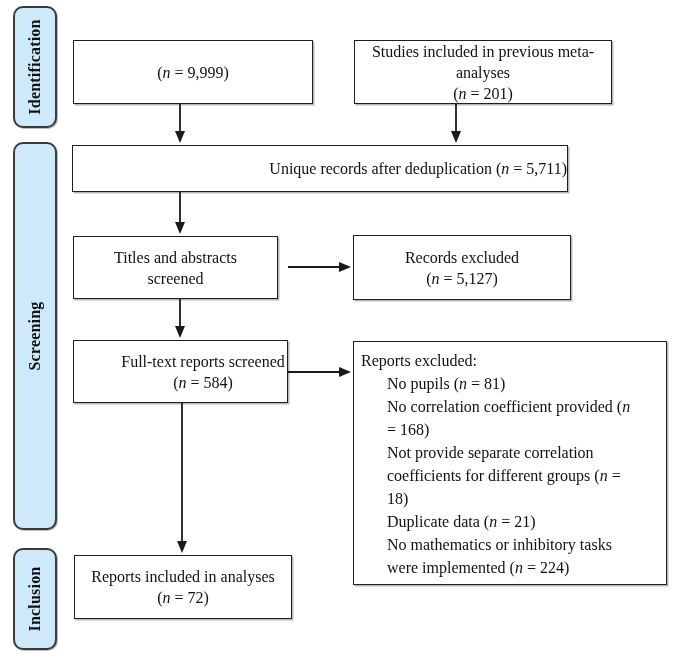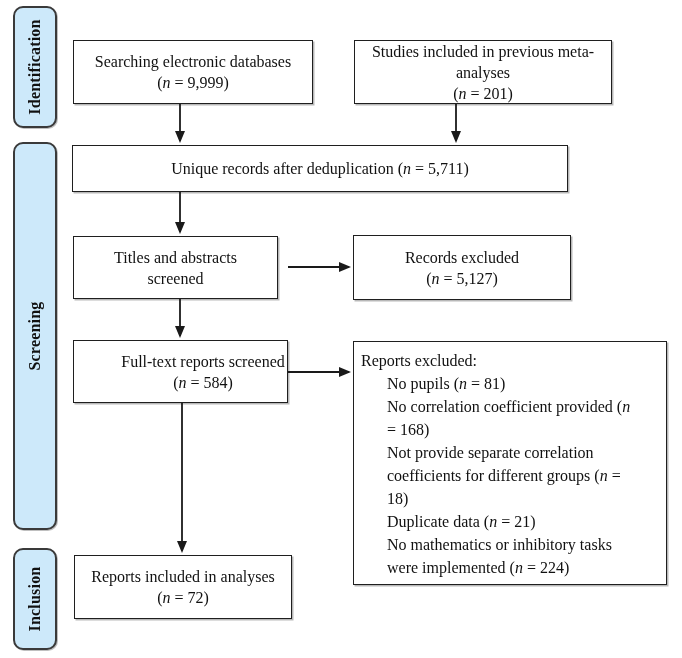--- a/index.html
+++ b/index.html
@@ -69,30 +69,29 @@
     <span class="stage-label">Identification</span>
   </div>
   <div class="stage" style="top:142px;height:388px;">
     <span class="stage-label">Screening</span>
   </div>
   <div class="stage" style="top:548px;height:102px;">
     <span class="stage-label">Inclusion</span>
   </div>
 
   <div class="box center" style="left:73px;top:40px;width:240px;height:64px;">
-    <div>Searching electronic databases</div>
     <div>(<i>n</i> = 9,999)</div>
   </div>
 
   <div class="box center" style="left:354px;top:40px;width:258px;height:64px;">
     <div>Studies included in previous meta-analyses</div>
     <div>(<i>n</i> = 201)</div>
   </div>
 
-  <div class="box center" style="left:72px;top:145px;width:496px;height:47px;">
+  <div class="box center" style="left:72px;top:145px;width:496px;height:47px;align-items:flex-end;">
     <div>Unique records after deduplication (<i>n</i> = 5,711)</div>
   </div>
 
   <div class="box center" style="left:73px;top:236px;width:205px;height:63px;">
     <div>Titles and abstracts</div>
     <div>screened</div>
   </div>
 
   <div class="box center" style="left:353px;top:235px;width:218px;height:65px;">
     <div>Records excluded</div>

